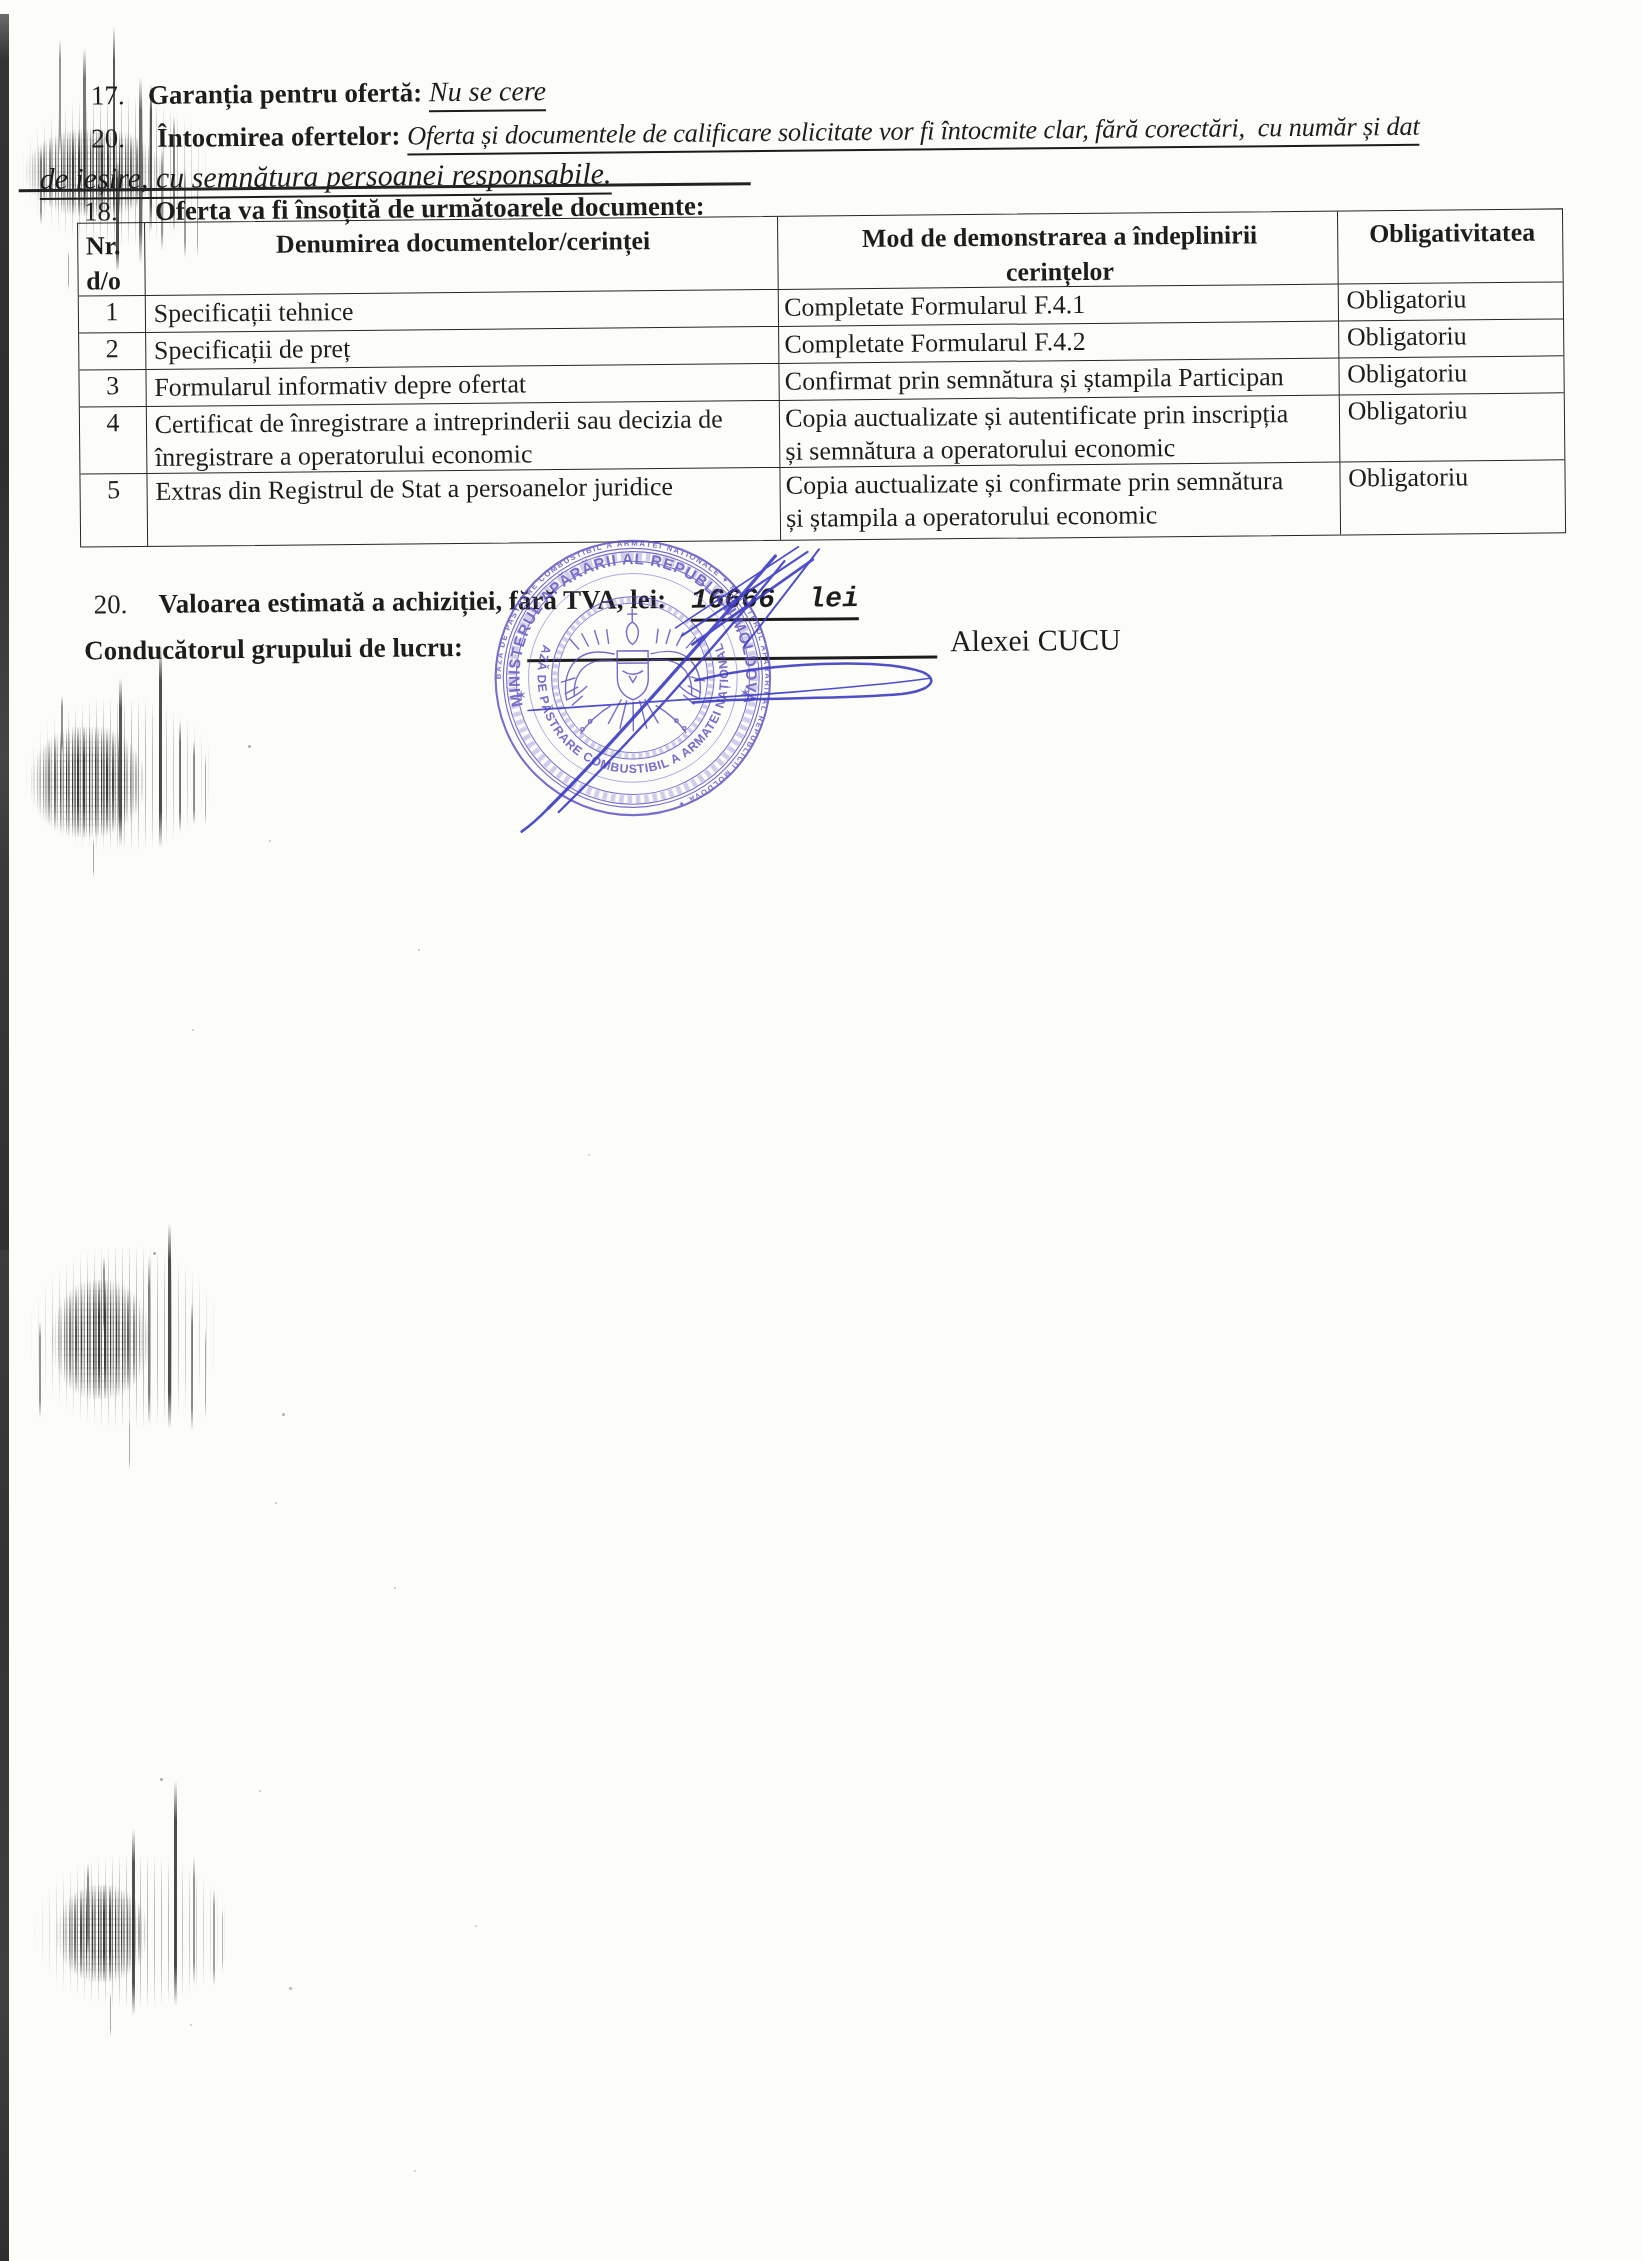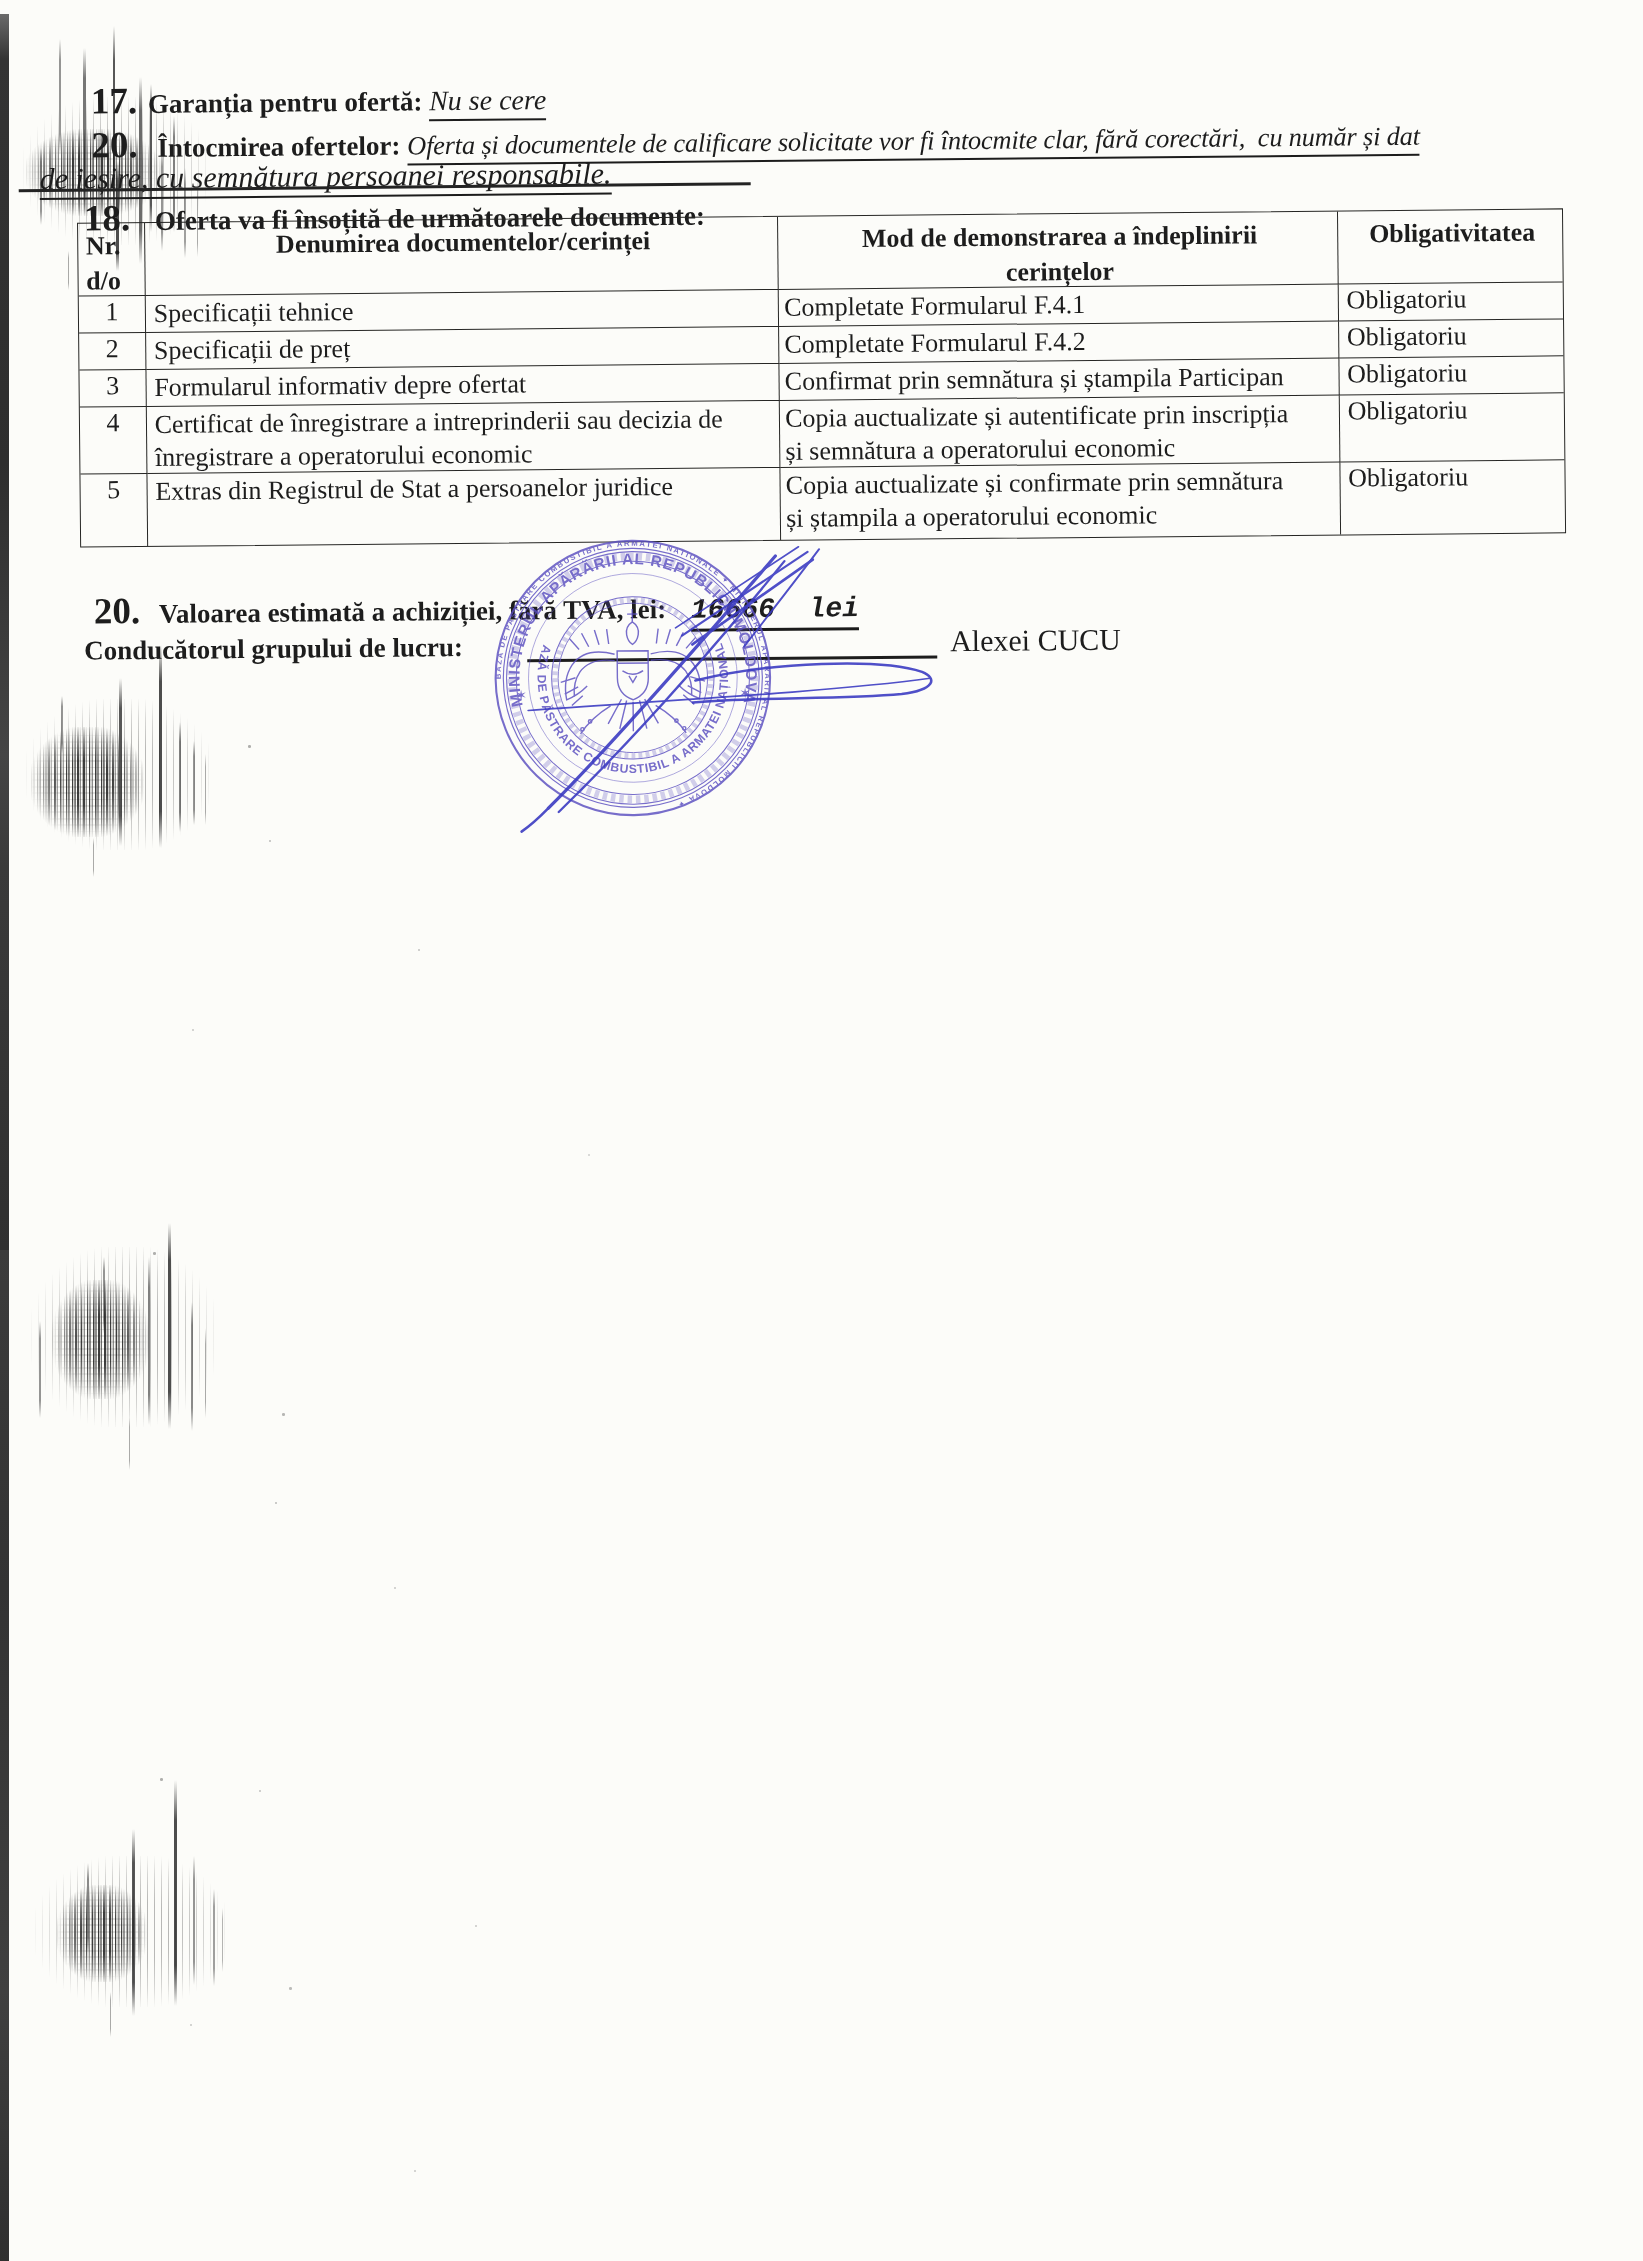--- a/index.html
+++ b/index.html
@@ -15,21 +15,21 @@
   .sm.core{background:
       repeating-linear-gradient(90deg,rgba(28,28,28,.85) 0 1.3px,rgba(110,110,110,.28) 1.3px 2.6px,rgba(30,30,30,.5) 2.6px 3.9px,transparent 3.9px 5.8px),
       repeating-linear-gradient(0deg,transparent 0 4.5px,rgba(0,0,0,.10) 4.5px 6.4px);}
   .sm.mid{background:repeating-linear-gradient(90deg,rgba(45,45,45,.55) 0 1.3px,transparent 1.3px 7px);opacity:.6;}
   .st{position:absolute;background:linear-gradient(180deg,transparent,rgba(35,35,35,.95) 18% 82%,transparent);}
   .sp{position:absolute;border-radius:50%;background:rgba(55,55,55,.65);}
   
   #content{position:absolute;left:0;top:0;width:1644px;height:2261px;
            transform:rotate(-0.55deg);transform-origin:39px 219px;}
   .item-line{position:absolute;display:flex;white-space:pre;align-items:baseline;}
-  .num{font-weight:bold;font-size:37px;flex:0 0 auto;}
+  .num{font-weight:normal;font-size:27px;flex:0 0 auto;}
   .lbl{font-weight:bold;font-size:27px;}
   .u{border-bottom:2.6px solid #1c1c1c;padding-bottom:1.9px;}
   .u2{border-bottom:3.2px solid #1b1b1b;padding-bottom:2.6px;}
   .ital{font-style:italic;}
   #line17{left:92px;top:80px;}
   #line17 .num{width:57px;}
   #line17 .val{font-size:28px;}
   #line18{left:92px;top:124px;}
   #line18 .num{width:66px;}
   #line18 .val{font-size:26.4px;letter-spacing:-0.2px;}

